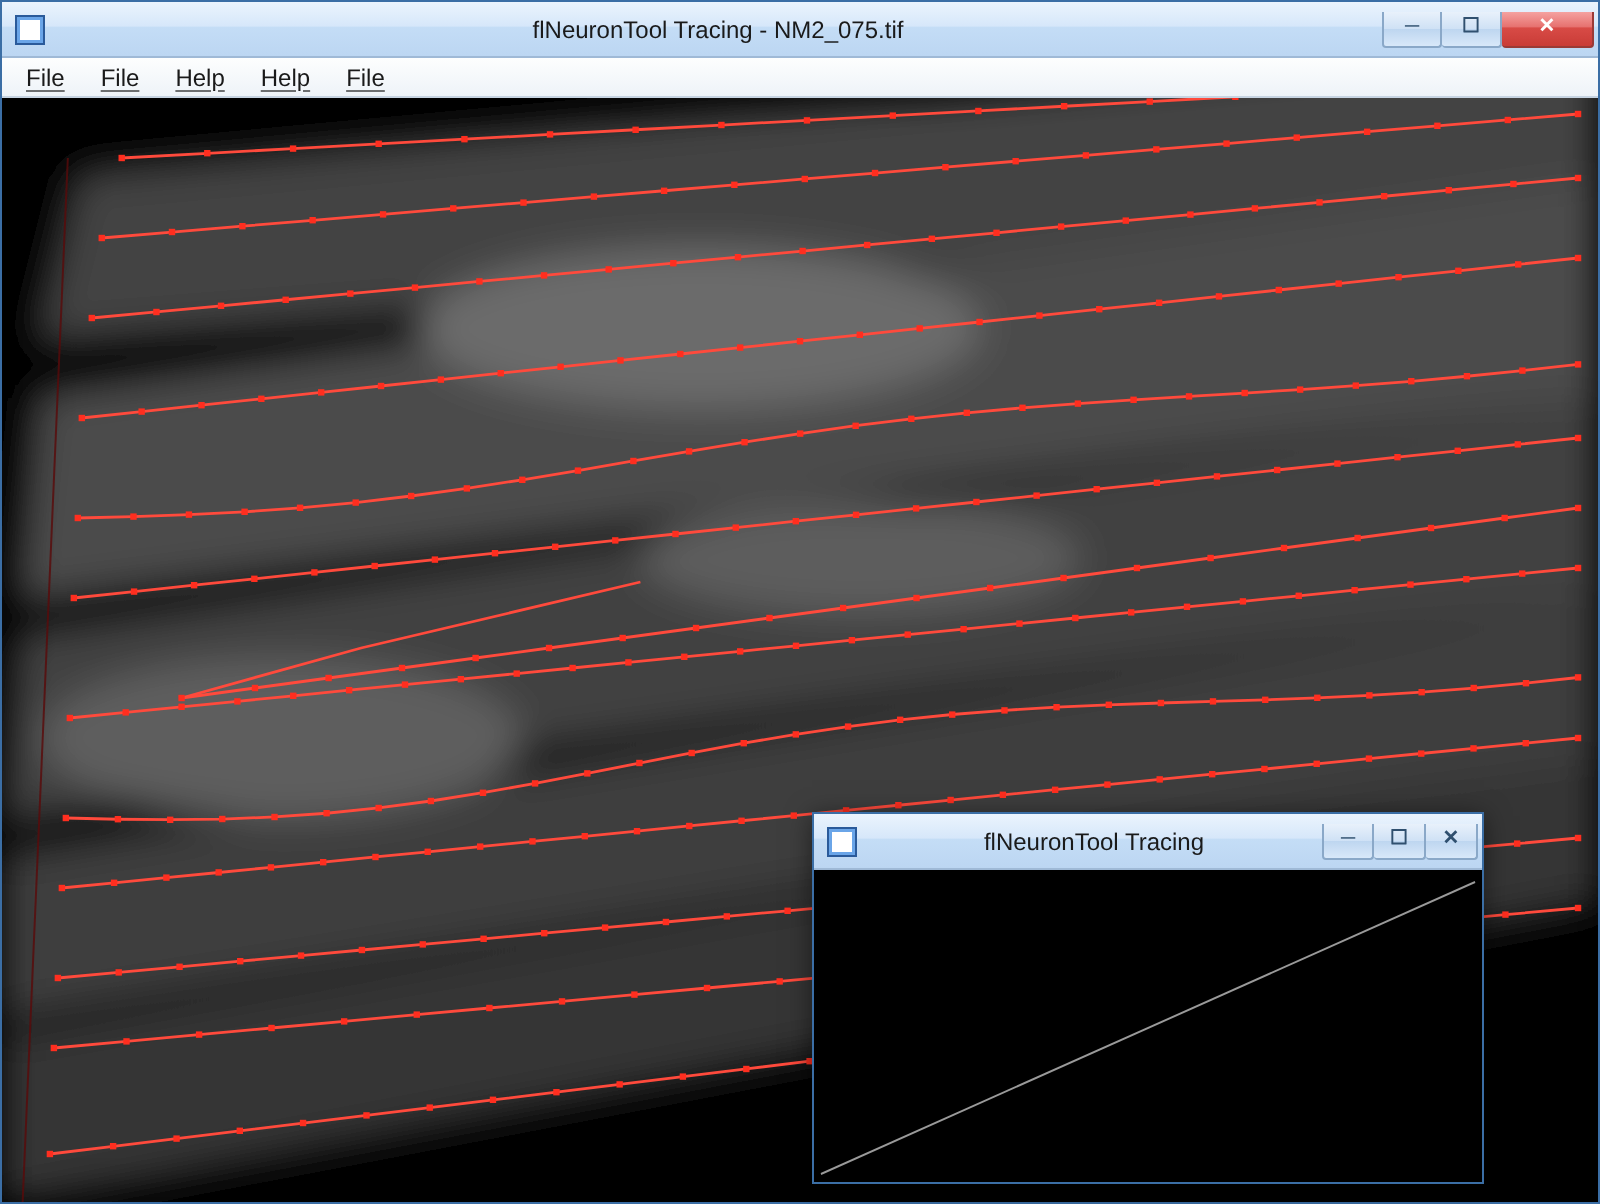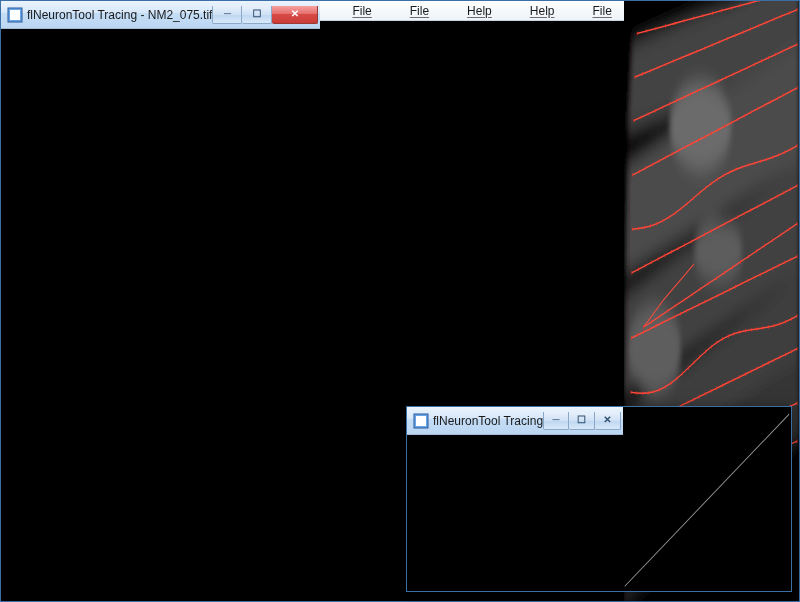--- a/index.html
+++ b/index.html
@@ -10,21 +10,21 @@
     width: 800px;
     height: 602px;
     overflow: hidden;
     position: relative;
   }
   .window {
     position: absolute;
     border: 1px solid #3b6ea5;
     background: #000;
     display: flex;
-    flex-direction: row;
+    flex-direction: column;
     text-align: center;
   }
   .titlebar {
     display: flex;
     align-items: center;
     height: 28px;
     background: linear-gradient(to bottom, #ebf4fd 0%, #d6e7fa 45%, #c4ddf6 46%, #bcd6f2 100%);
     border-bottom: 1px solid #9fb9d6;
     padding: 0 2px 0 6px;
   }
@@ -74,38 +74,37 @@
     padding: 0 4px;
     gap: 2px;
   }
   .menubar .menuitem {
     padding: 1px 8px;
     color: #1a1a1a;
     text-decoration: underline;
     text-decoration-color: rgba(0,0,0,0.55);
     text-underline-offset: 2px;
     cursor: default;
-    margin-left: 20px;
   }
   .canvas-area {
     flex: 1;
     position: relative;
     background: #000;
     overflow: hidden;
   }
   .canvas-area svg {
     position: absolute;
     inset: 0;
     width: 100%;
     height: 100%;
   }
   .child-window {
     left: 406px;
     top: 406px;
-    width: 386px;
+    width: 336px;
     height: 186px;
     box-shadow: 0 2px 12px rgba(0,0,0,0.5);
   }
   .child-window .ctl-btn { width: 26px; }
   .child-window .ctl-btn.close { width: 26px; background: linear-gradient(to bottom, #e8f1fb 0%, #cfe1f5 50%, #bed6f0 51%, #d8e8f9 100%); border-color:#8aa8c8; }
   .child-window .ctl-btn.close .glyph { color:#30506f; }
   .child-canvas { flex:1; position:relative; background:#000; }
   .child-canvas svg { position:absolute; inset:0; width:100%; height:100%; }
 </style>
 </head>

